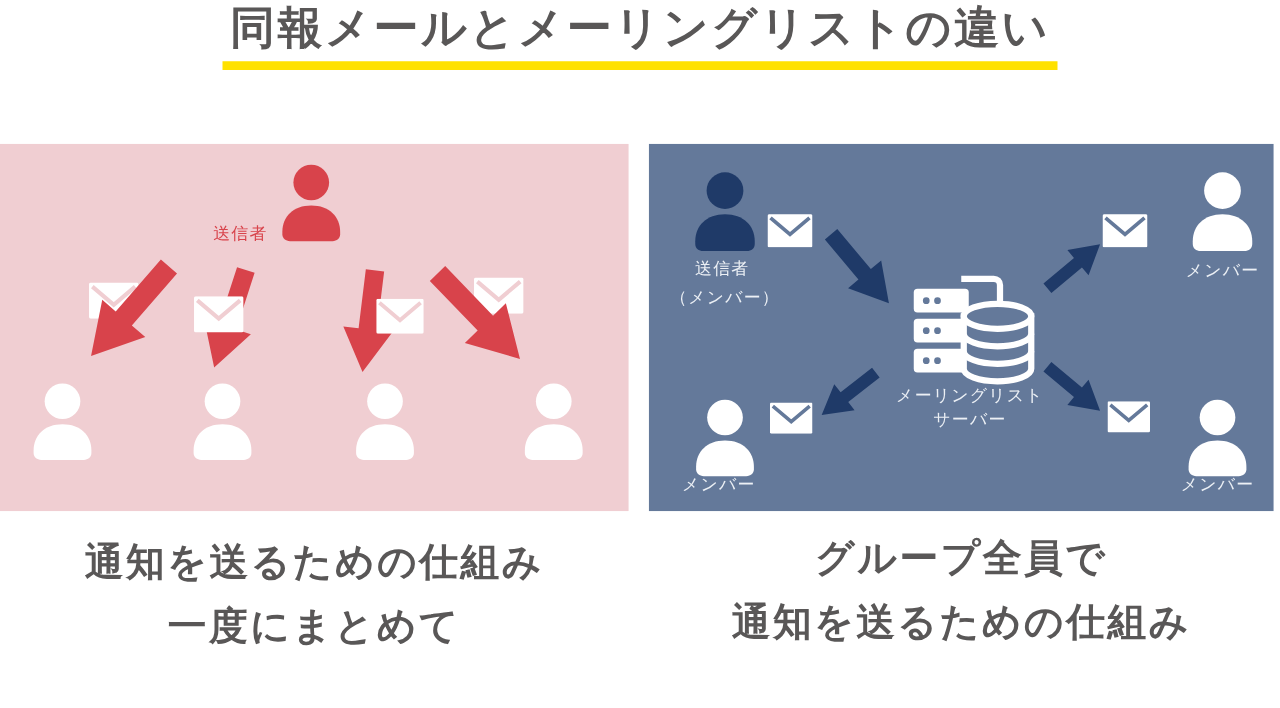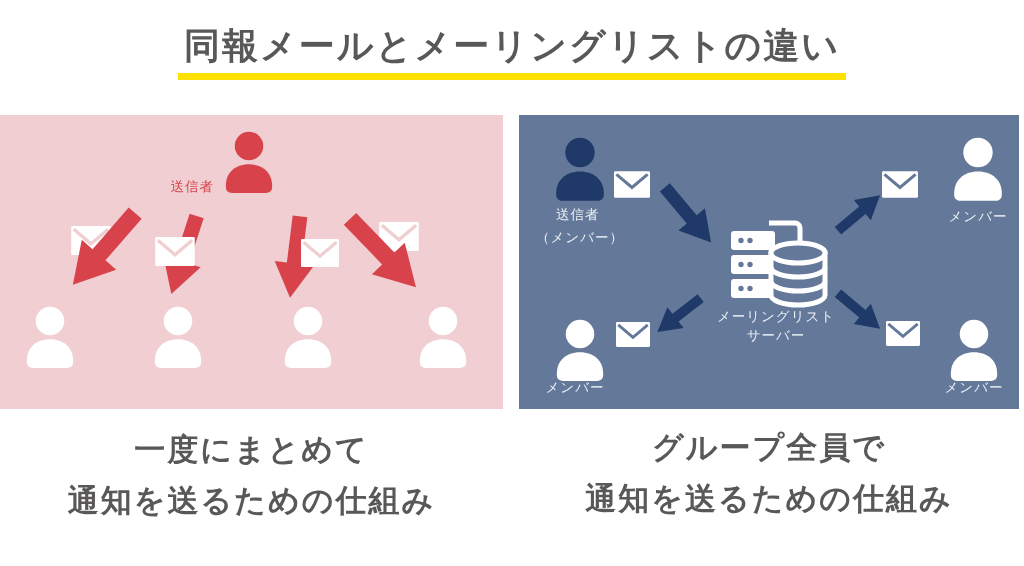--- a/index.html
+++ b/index.html
@@ -3,21 +3,21 @@
 <meta charset="utf-8">
 <style>
   html,body{margin:0;padding:0;background:#ffffff;}
   .page{
     position:relative;width:1024px;height:566px;background:#ffffff;overflow:hidden;
     font-family:"Liberation Sans","DejaVu Sans",sans-serif;
   }
   
   .title-wrap{position:absolute;top:0;left:0;width:1024px;text-align:center;}
   .page-title{
-    display:inline-block;margin-top:24px;
+    display:inline-block;
     font-size:36px;font-weight:bold;letter-spacing:2px;color:#595757;
     border-bottom:7px solid #FFE100;padding:0 6px 6px 6px;line-height:1.2;
   }
   
   .panel{position:absolute;top:115px;display:block;}
   .panel-left{left:0;}
   .panel-right{left:519px;}
   svg text{font-family:"Liberation Sans","DejaVu Sans",sans-serif;}
   .env-body{fill:#ffffff;}
   .env-flap{stroke:currentColor;stroke-width:5;fill:none;}
@@ -135,21 +135,21 @@
     </g>
 
     <text class="wlabel" x="37" y="104">送信者</text>
     <text class="wlabel" x="17" y="127">（メンバー）</text>
     <text class="wlabel" x="459" y="106" text-anchor="middle">メンバー</text>
     <text class="wlabel" x="56" y="277" text-anchor="middle">メンバー</text>
     <text class="wlabel" x="455" y="277" text-anchor="middle">メンバー</text>
   </svg>
 
   <div class="caption caption-left">
+    <div>通知を送るための仕組み</div>
     <div>一度にまとめて</div>
-    <div>通知を送るための仕組み</div>
   </div>
   <div class="caption caption-right">
     <div>グループ全員で</div>
     <div>通知を送るための仕組み</div>
   </div>
 
 </div>
 
 </body></html>

